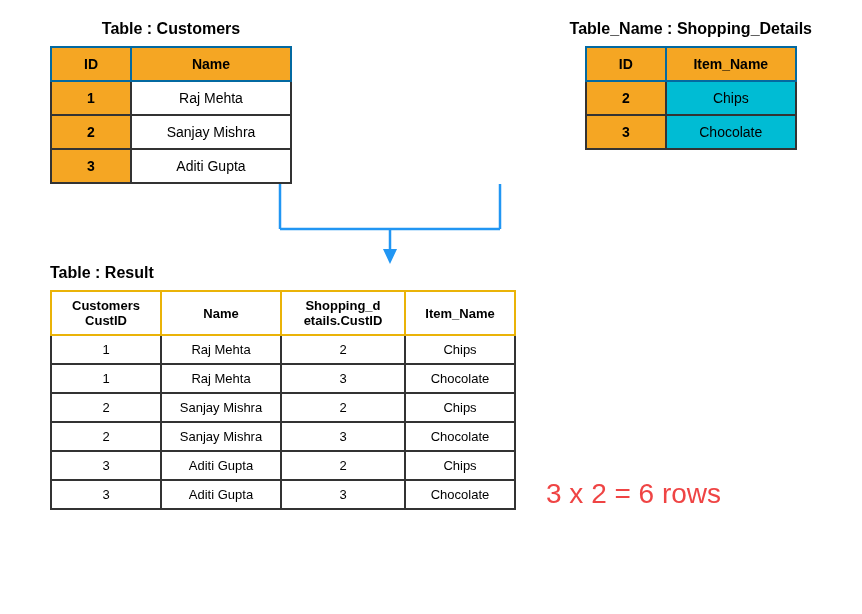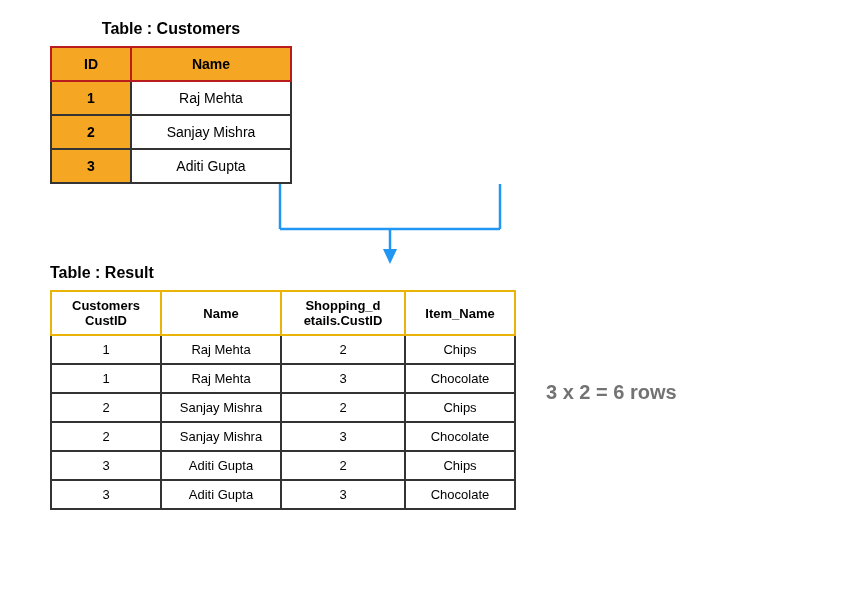--- a/index.html
+++ b/index.html
@@ -41,43 +41,43 @@
 
     
     .db-table {
       border-collapse: collapse;
     }
     .db-table th {
       background-color: #f5a623;
       font-weight: bold;
       font-size: 14px;
       padding: 8px 20px;
-      border: 2px solid #b91c1c;
+      border: 2px solid #0369a1;
       text-align: center;
     }
     .db-table td {
       border: 2px solid #333;
       padding: 8px 20px;
       text-align: center;
       font-size: 14px;
     }
     .db-table td.orange-cell {
       background-color: #f5a623;
       font-weight: bold;
     }
     .db-table td.cyan-cell {
       background-color: #00bcd4;
       color: #000;
     }
 
     
     .result-equation {
-      color: #737373;
-      font-weight: bold;
-      font-size: 20px;
+      color: #ef4444;
+      font-weight: normal;
+      font-size: 28px;
       margin-left: 20px;
       margin-top: 30px;
       white-space: nowrap;
     }
 
     
     .result-table {
       border-collapse: collapse;
       margin-top: 8px;
     }
@@ -91,21 +91,21 @@
     }
     .result-table td {
       border: 2px solid #333;
       padding: 6px 14px;
       text-align: center;
       font-size: 13px;
     }
 
     .bottom-section {
       display: flex;
-      align-items: center;
+      align-items: flex-end;
       padding: 0 30px;
       margin-top: 0px;
     }
   </style>
 </head>
 <body>
 
 <div class="page">
 
   <div class="top-section">
@@ -129,20 +129,41 @@
             <td>Sanjay Mishra</td>
           </tr>
           <tr>
             <td class="orange-cell">3</td>
             <td>Aditi Gupta</td>
           </tr>
         </tbody>
       </table>
     </div>
 
+    <div class="table-container" style="margin-left:80px;">
+      <div class="table-title">Table_Name : Shopping_Details</div>
+      <table class="db-table">
+        <thead>
+          <tr>
+            <th style="width:80px;">ID</th>
+            <th style="width:130px;">Item_Name</th>
+          </tr>
+        </thead>
+        <tbody>
+          <tr>
+            <td class="orange-cell">2</td>
+            <td class="cyan-cell">Chips</td>
+          </tr>
+          <tr>
+            <td class="orange-cell">3</td>
+            <td class="cyan-cell">Chocolate</td>
+          </tr>
+        </tbody>
+      </table>
+    </div>
 
   </div>
 
   <div style="position:relative; height:80px; margin: 0 30px;">
     <svg width="800" height="80">
 
       <line x1="230" y1="0" x2="230" y2="45" stroke="#2196f3" stroke-width="2.5"></line>
 
       <line x1="230" y1="45" x2="450" y2="45" stroke="#2196f3" stroke-width="2.5"></line>
 

